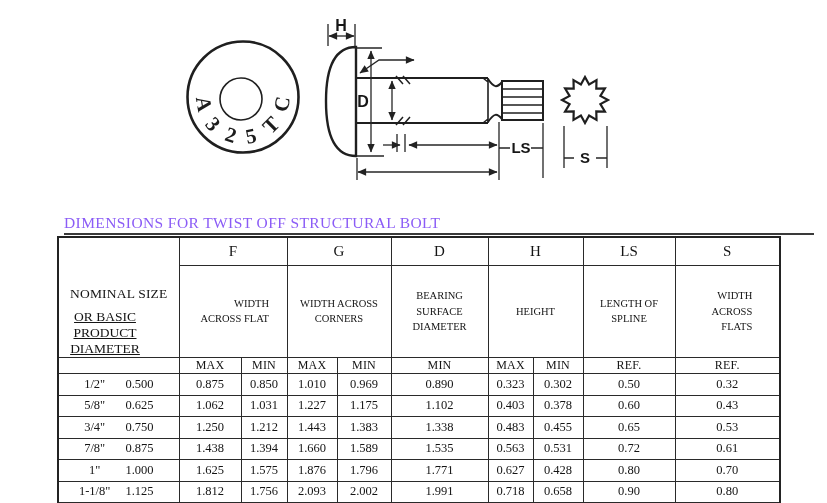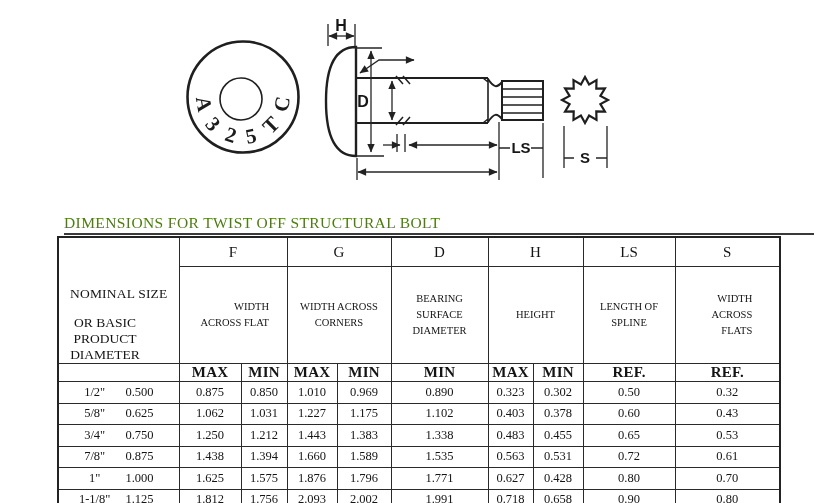--- a/index.html
+++ b/index.html
@@ -3,40 +3,40 @@
 <meta charset="utf-8">
 <style>
   html,body{margin:0;padding:0;}
   body{
     width:827px;height:503px;background:#ffffff;overflow:hidden;position:relative;
     font-family:"Liberation Serif", serif;color:#141414;
   }
   .drawing{position:absolute;top:0;left:0;}
   .sheet-title{
     position:absolute;left:64px;top:214px;width:750px;
-    font-size:15.5px;line-height:18px;letter-spacing:0.4px;color:#4d7c0f;
+    font-size:15.5px;line-height:18px;letter-spacing:0.4px;color:#8b5cf6;
     border-bottom:2px solid #3a3a3a;padding-bottom:1px;white-space:nowrap;
   }
   table.spec{
     position:absolute;left:57px;top:236px;width:722px;
     border-collapse:collapse;table-layout:fixed;
     border:2.4px solid #232323;
   }
   table.spec th, table.spec td{
     border:1.5px solid #2a2a2a;padding:0;text-align:center;vertical-align:middle;
     font-weight:normal;overflow:hidden;
   }
   th.nomhead{vertical-align:top;text-align:left;padding:3px 4px 0 5px;}
   .nomline1{font-size:13.5px;letter-spacing:0.2px;margin-top:48px;}
-  .nomline2{font-size:13.5px;width:92px;line-height:16px;margin-top:13px;}
+  .nomline2{font-size:13.5px;width:92px;line-height:16px;margin-top:7px;text-decoration:underline;}
   tr.letters th{height:20px;font-size:15px;}
   tr.descs th{height:69px;font-size:10.5px;line-height:1.5;}
   tr.descs .desc{margin:0 auto;}
   .w72{width:72px;text-align:right;} .w84{width:84px;} .w50{width:50px;text-align:right;} .w70{width:70px;}
-  tr.subhead th{height:15px;font-size:15px;font-weight:700;letter-spacing:0.2px;}
+  tr.subhead th{height:15px;font-size:12px;font-weight:400;letter-spacing:0.2px;}
   tbody td{height:20.5px;font-size:12.5px;}
   td.nom{text-align:left;}
   td.nom span{display:inline-block;}
   td.nom .frac{padding-left:5px;}
   td.nom .dec{float:right;padding-right:25px;}
   tr.partial td{height:24px;}
   svg text{user-select:none;}
 </style>
 </head>
 <body>

